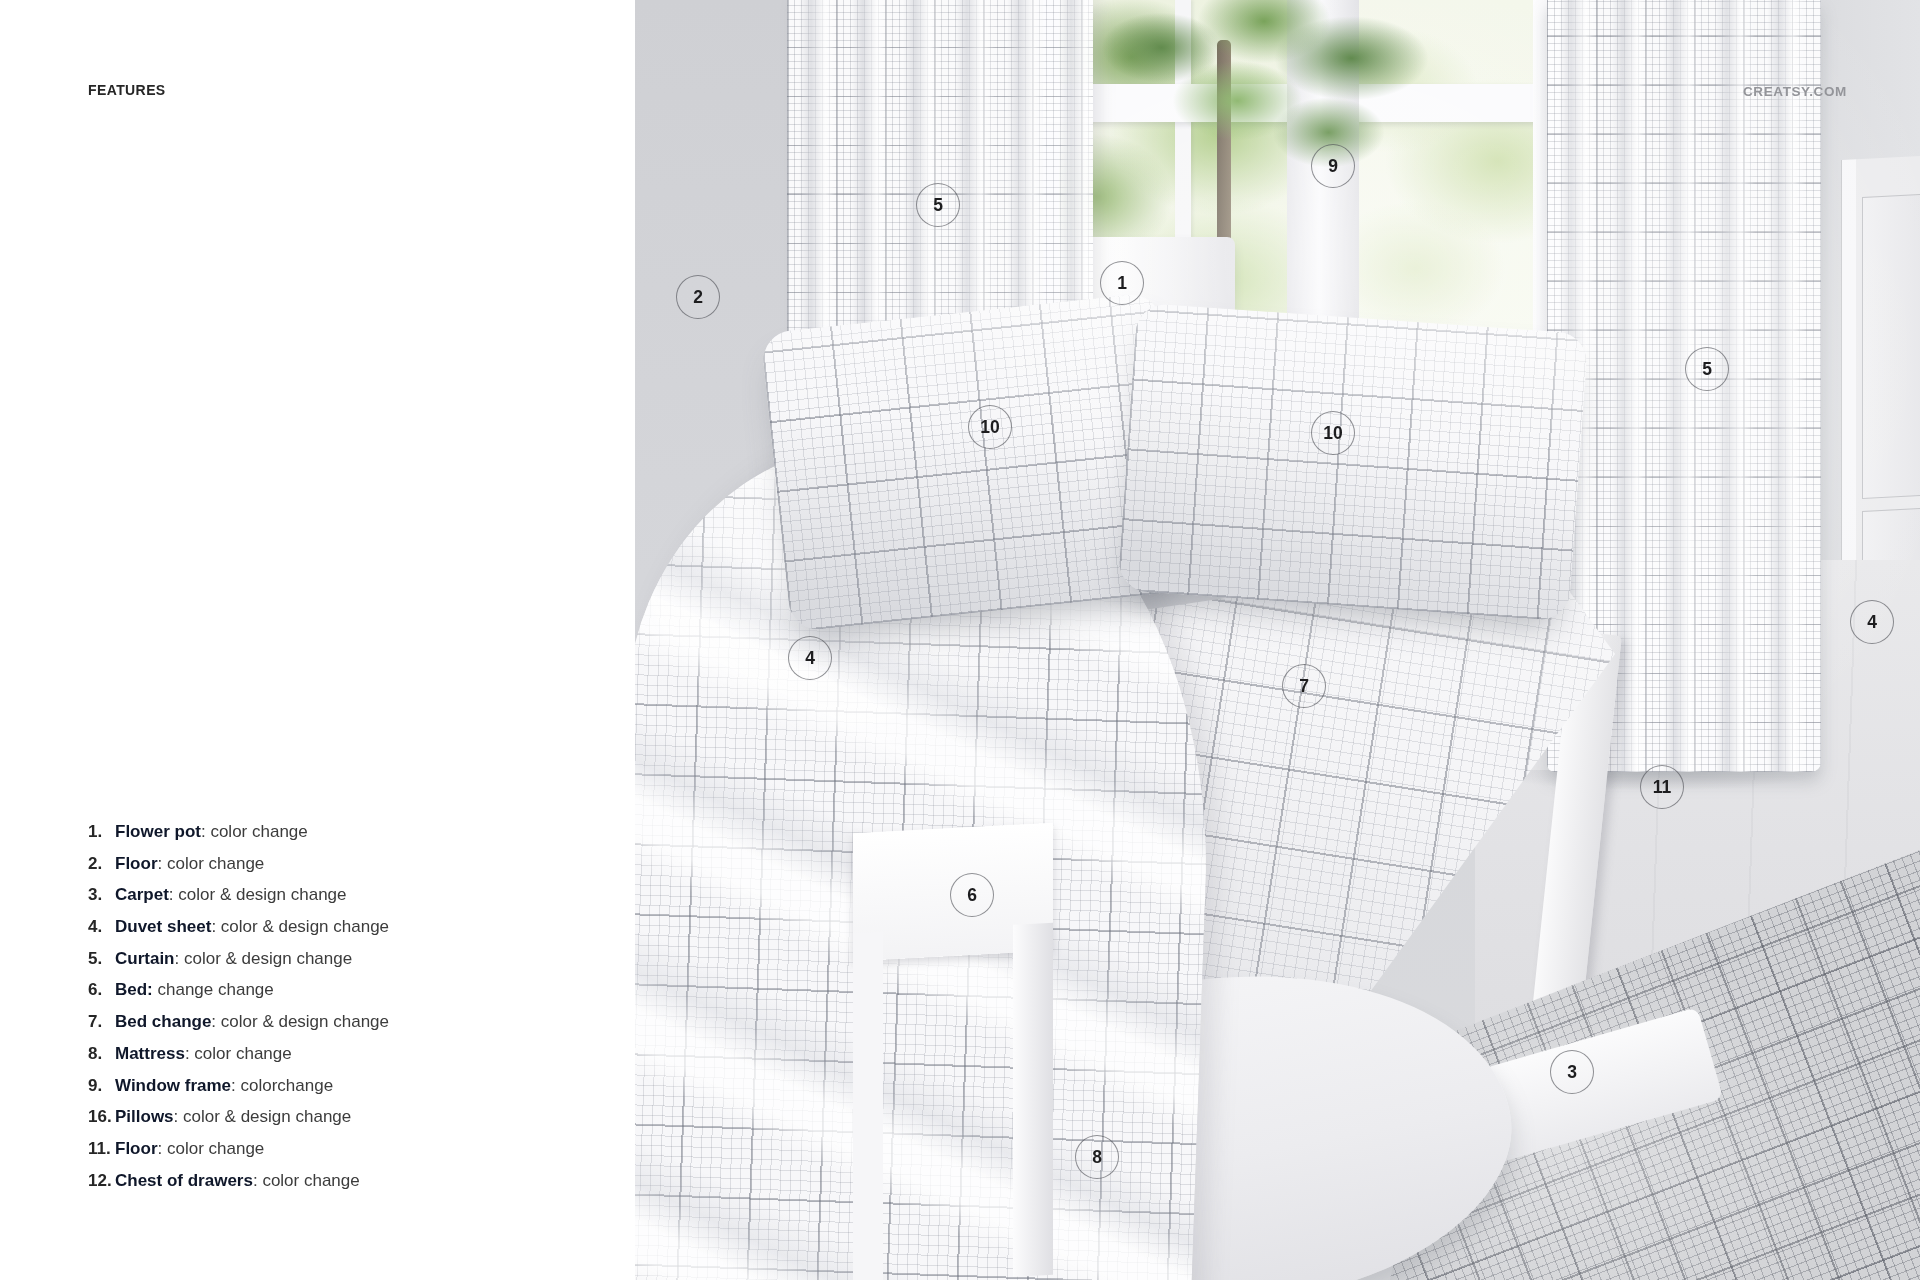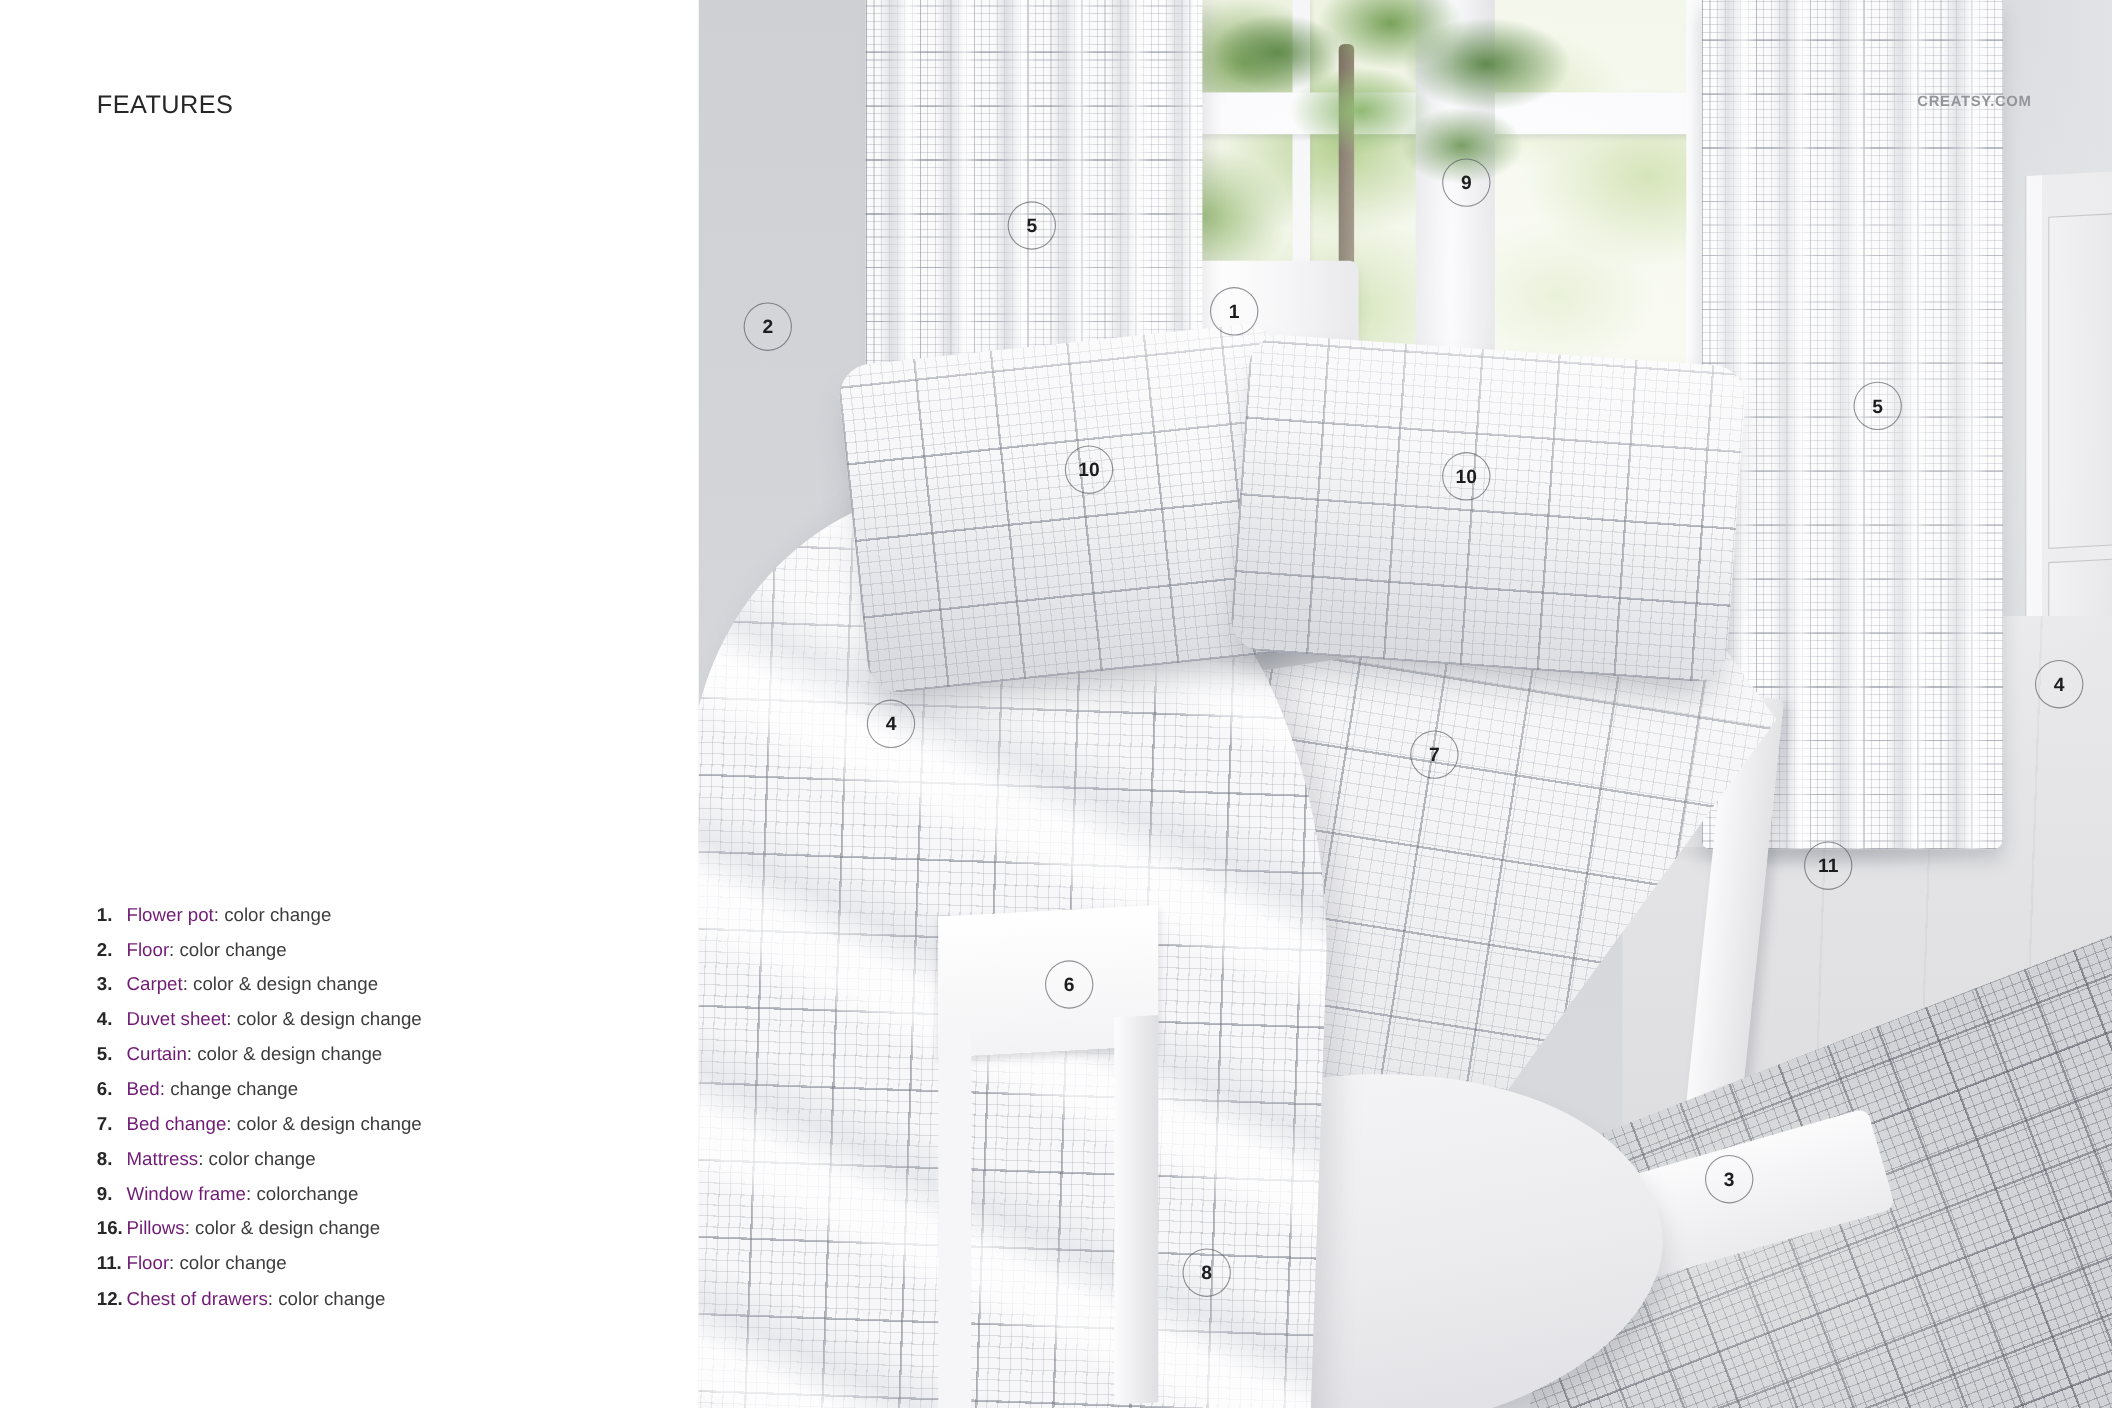--- a/index.html
+++ b/index.html
@@ -2,26 +2,26 @@
 <html><head>
 <meta charset="utf-8">
 <style>
   html,body{margin:0;padding:0;background:#fff;}
   body{width:1920px;height:1280px;overflow:hidden;position:relative;
        font-family:"Liberation Sans","DejaVu Sans",sans-serif;}
   .abs{position:absolute;}
 
   
   .panel{position:absolute;left:0;top:0;width:635px;height:1280px;background:#ffffff;z-index:5;}
-  .panel h1{position:absolute;left:88px;top:82px;margin:0;font-size:23px;font-weight:400;
+  .panel h1{position:absolute;left:88px;top:82px;margin:0;font-size:14px;font-weight:700;
             letter-spacing:.4px;color:#262626;}
   .features{position:absolute;left:88px;top:822px;margin:0;padding:0;list-style:none;}
   .feature-row{display:flex;align-items:baseline;height:31.7px;font-size:17px;color:#3c3c3c;}
   .feature-row .num{display:inline-block;min-width:27px;font-weight:700;color:#262626;}
-  .feature-row .term{font-weight:400;color:#701a75;}
+  .feature-row .term{font-weight:700;color:#0f172a;}
   .feature-row .desc{white-space:pre-wrap;}
 
   
   .photo{position:absolute;left:635px;top:0;width:1285px;height:1280px;overflow:hidden;
          background:#d4d5d9;}
 
   .wall{inset:0;background:linear-gradient(180deg,#cfd0d4 0%,#d5d6da 45%,#dadbde 100%);}
   .wall-right{left:1130px;top:0;width:155px;height:720px;
               background:linear-gradient(90deg,#d8d9dc,#e2e3e6);}
 

